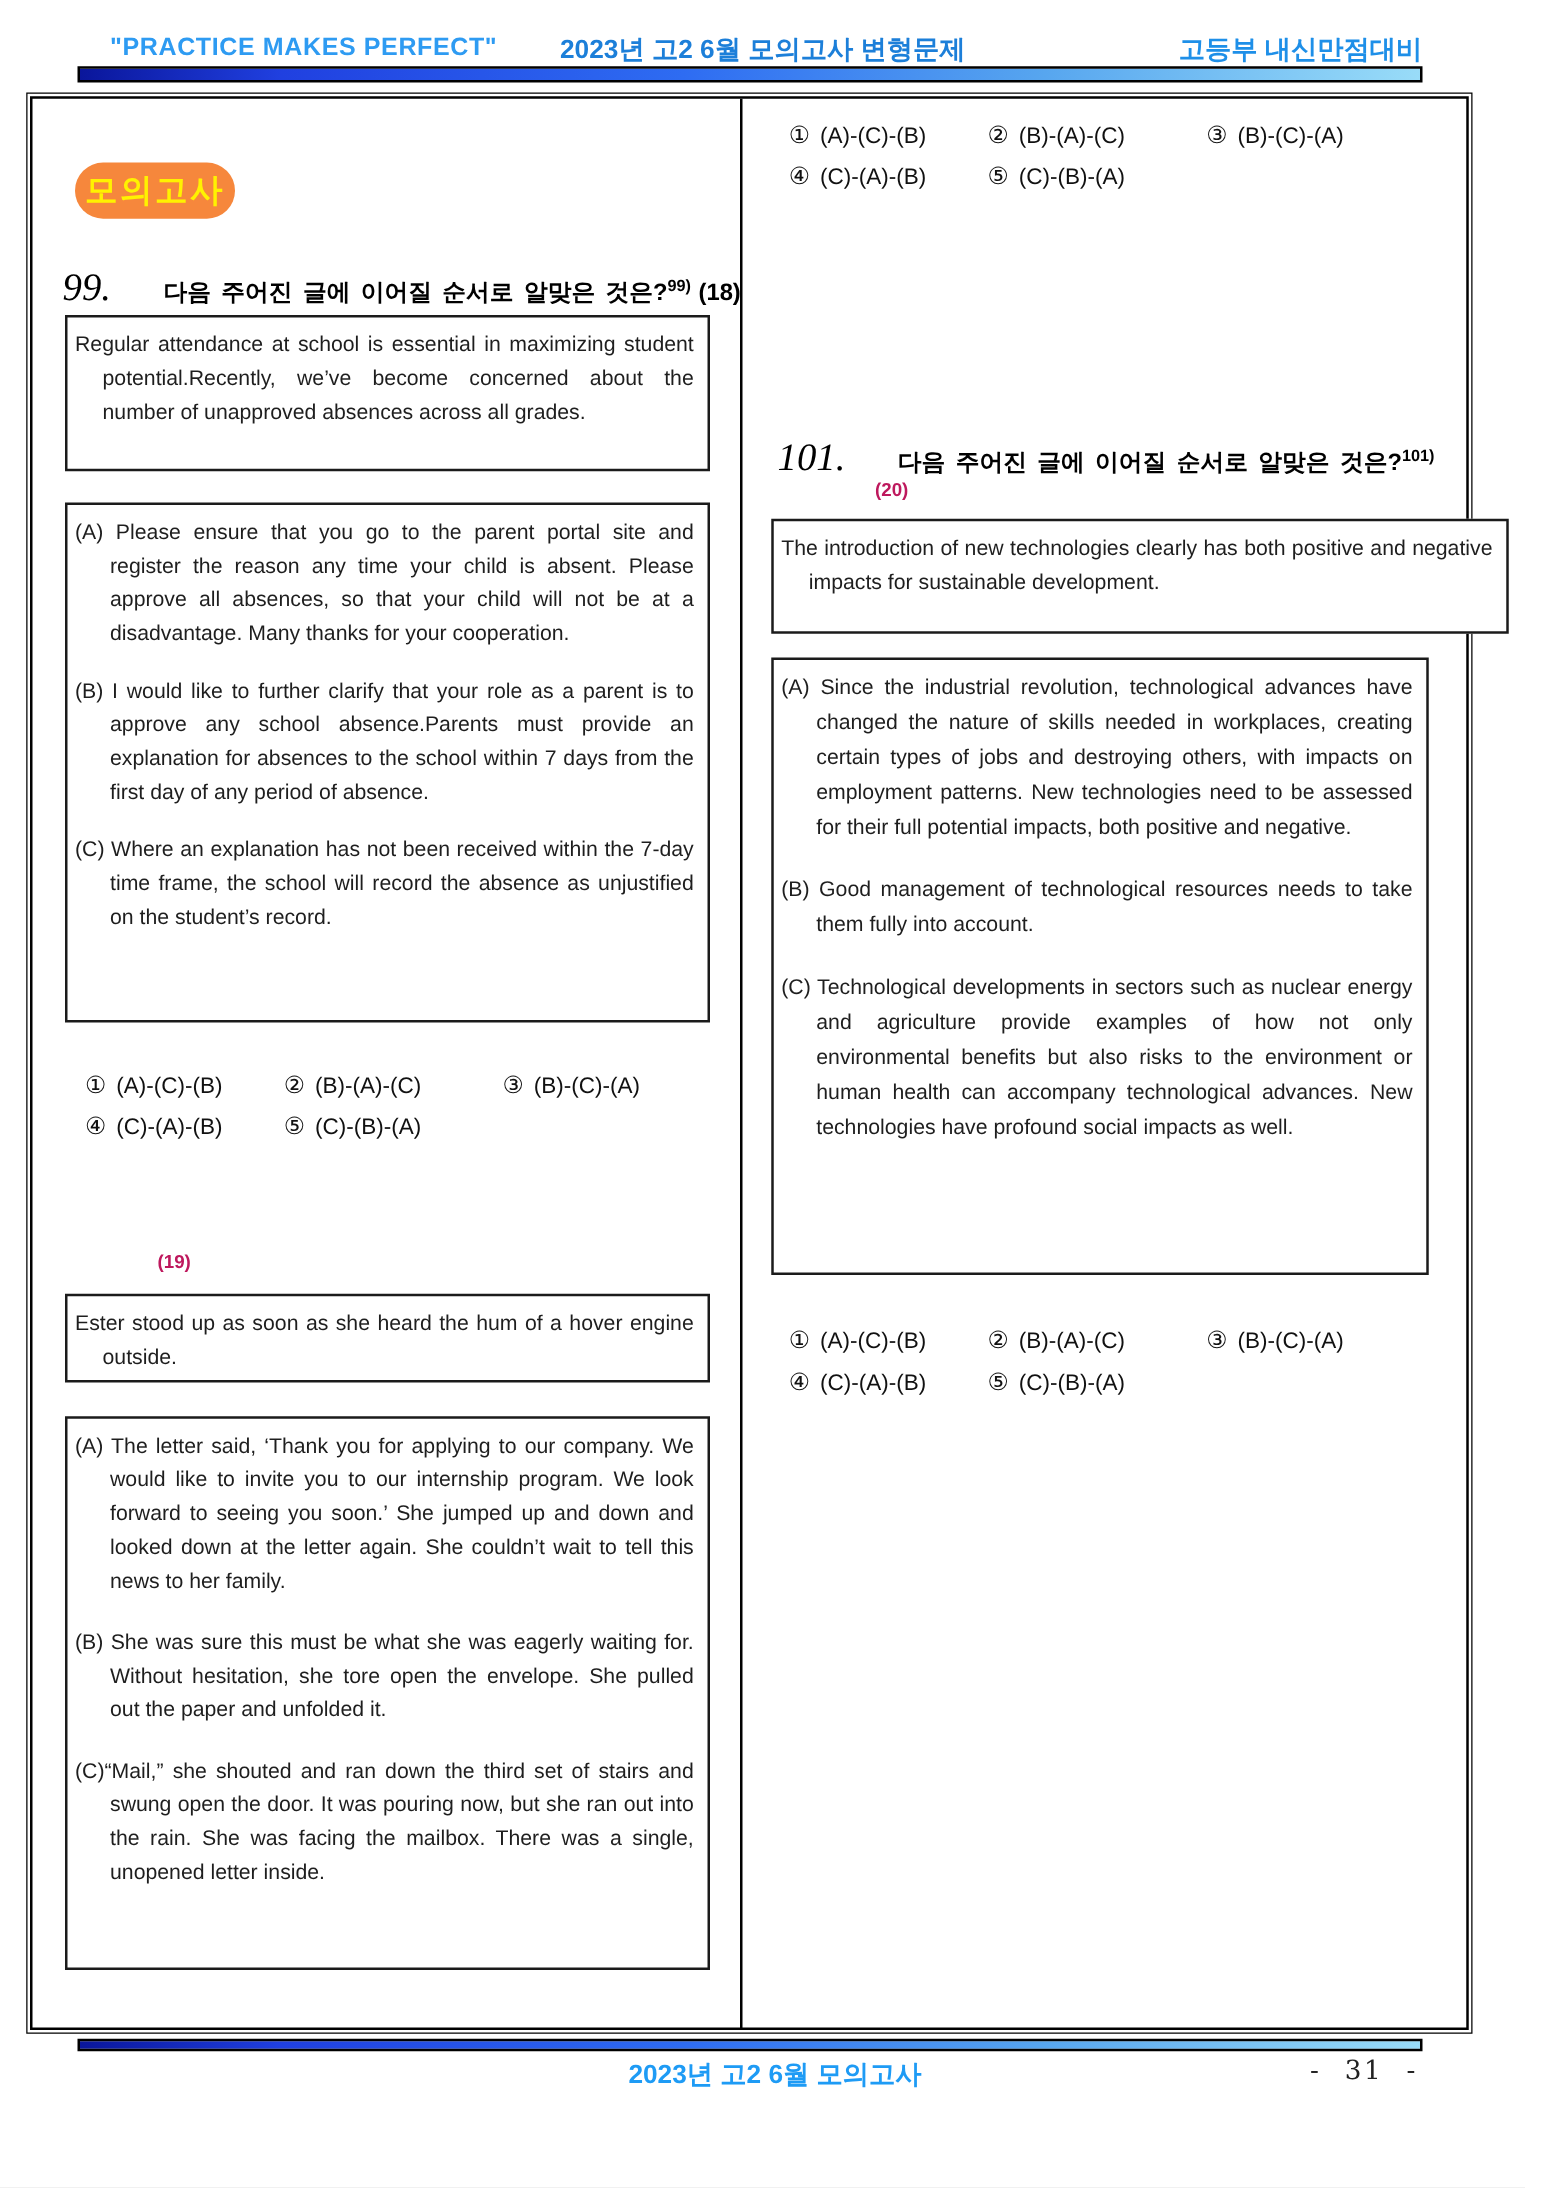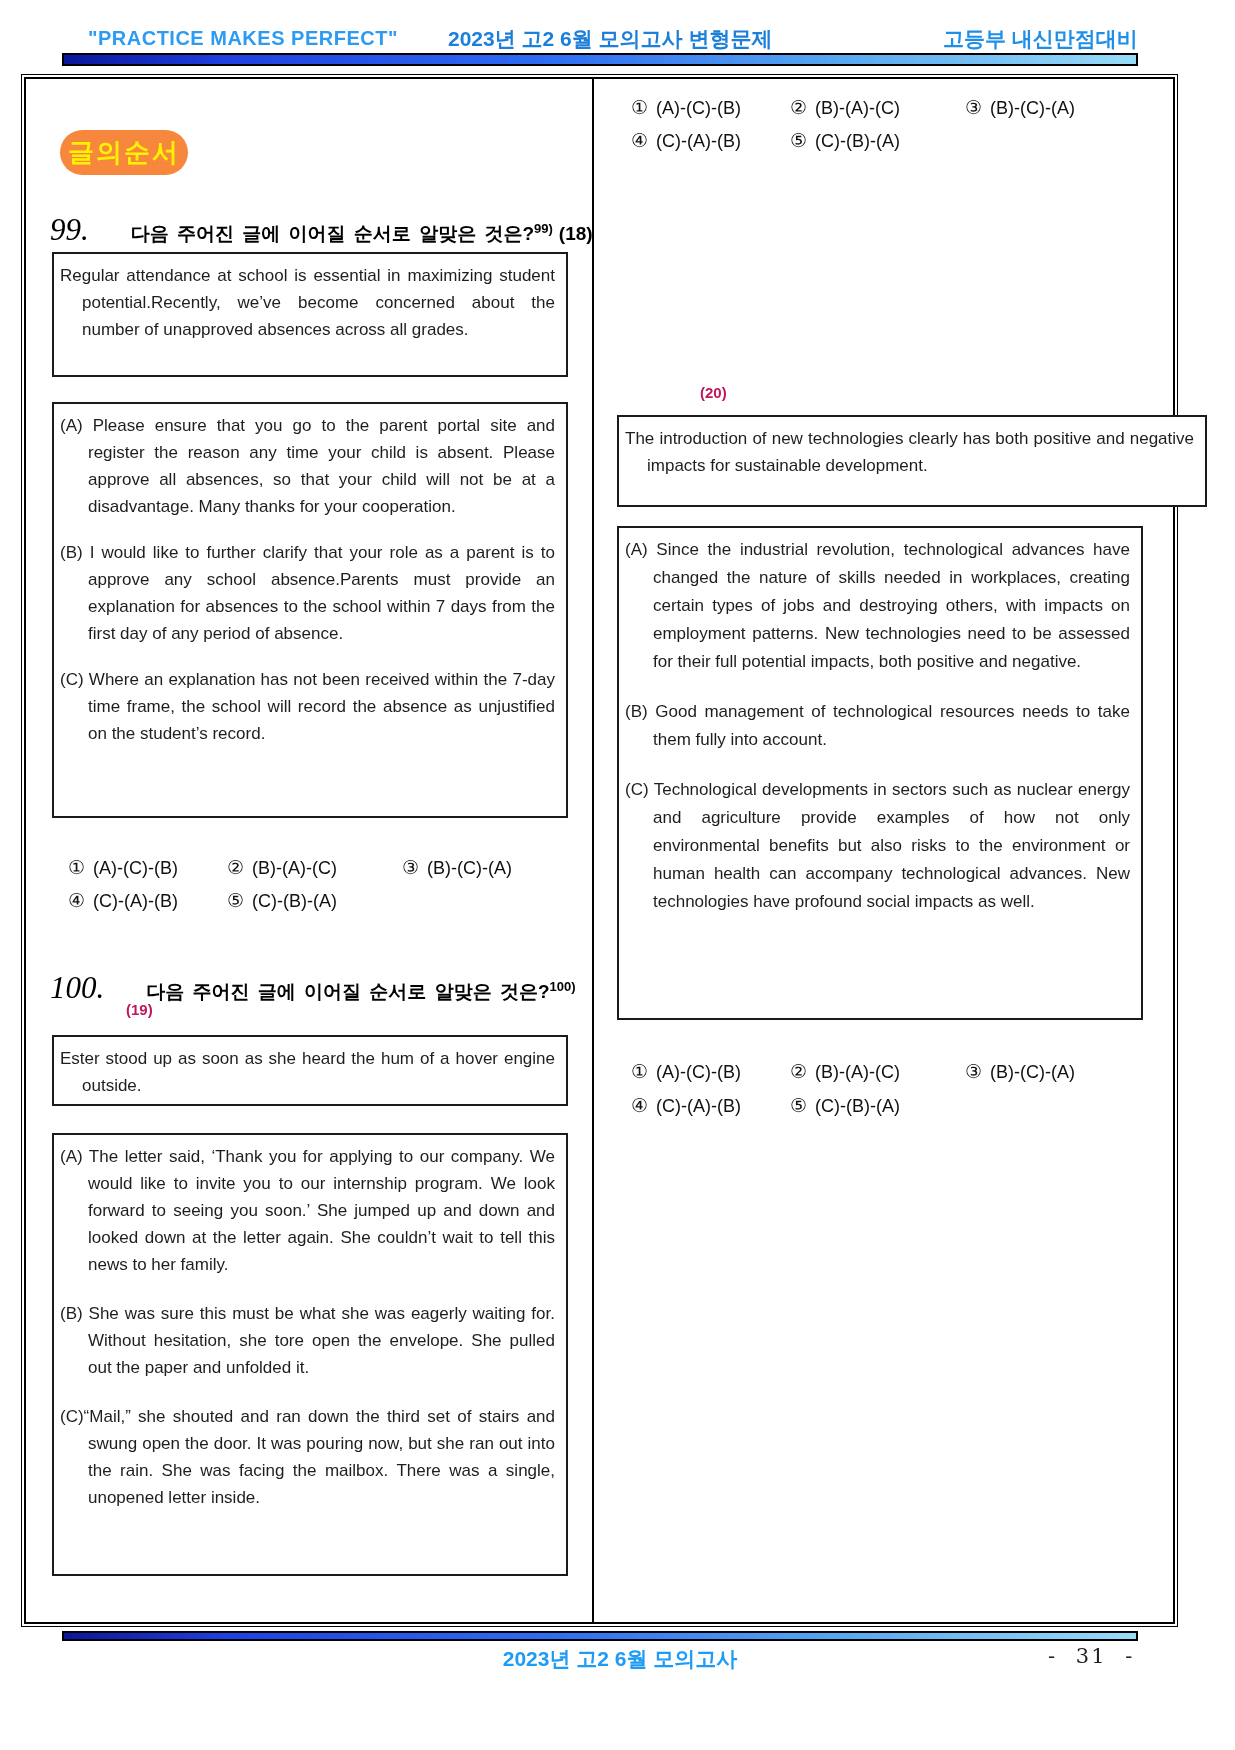--- a/index.html
+++ b/index.html
@@ -62,21 +62,21 @@
   <div class="hdr hdr-left">"PRACTICE MAKES PERFECT"</div>
   <div class="hdr hdr-center">2023년 고2 6월 모의고사 변형문제</div>
   <div class="hdr hdr-right">고등부 내신만점대비</div>
   <div class="grad-bar bar-top"></div>
 
   <div class="content-outer">
     <div class="content-inner"></div>
   </div>
   <div class="col-divider"></div>
 
-  <div class="badge">글의순서</div>
+  <div class="badge">모의고사</div>
 
   <div class="q-header" style="left:50px;top:212px;">
     <span class="q-num">99.</span><span class="q-title">다음 주어진 글에 이어질 순서로 알맞은 것은?</span><span class="q-foot">99)</span><span class="q-tag">(18)</span>
   </div>
 
   <div class="tbox" style="left:52px;top:252px;width:516px;height:125px;">
     <p class="given">Regular attendance at school is essential in maximizing student potential.Recently, we’ve become concerned about the number of unapproved absences across all grades.</p>
   </div>
 
   <div class="tbox" style="left:52px;top:402px;width:516px;height:416px;">
@@ -88,23 +88,20 @@
   <div class="opt-row" style="left:68px;top:856px;">
     <span class="opt ow1"><span class="m">①</span><span>(A)-(C)-(B)</span></span>
     <span class="opt ow2"><span class="m">②</span><span>(B)-(A)-(C)</span></span>
     <span class="opt"><span class="m">③</span><span>(B)-(C)-(A)</span></span>
   </div>
   <div class="opt-row" style="left:68px;top:889px;">
     <span class="opt ow1"><span class="m">④</span><span>(C)-(A)-(B)</span></span>
     <span class="opt"><span class="m">⑤</span><span>(C)-(B)-(A)</span></span>
   </div>
 
-  <div class="q-header" style="left:50px;top:970px;">
-    <span class="q-num">100.</span><span class="q-title">다음 주어진 글에 이어질 순서로 알맞은 것은?</span><span class="q-foot">100)</span>
-  </div>
   <div class="q-tag2" style="left:126px;top:1001px;">(19)</div>
 
   <div class="tbox" style="left:52px;top:1035px;width:516px;height:71px;">
     <p class="given">Ester stood up as soon as she heard the hum of a hover engine outside.</p>
   </div>
 
   <div class="tbox gap22" style="left:52px;top:1133px;width:516px;height:443px;">
     <p class="hang">(A) The letter said, ‘Thank you for applying to our company. We would like to invite you to our internship program. We look forward to seeing you soon.’ She jumped up and down and looked down at the letter again. She couldn’t wait to tell this news to her family.</p>
     <p class="hang">(B) She was sure this must be what she was eagerly waiting for. Without hesitation, she tore open the envelope. She pulled out the paper and unfolded it.</p>
     <p class="hang">(C)“Mail,” she shouted and ran down the third set of stairs and swung open the door. It was pouring now, but she ran out into the rain. She was facing the mailbox. There was a single, unopened letter inside.</p>
@@ -113,20 +110,23 @@
   <div class="opt-row" style="left:631px;top:96px;">
     <span class="opt ow1"><span class="m">①</span><span>(A)-(C)-(B)</span></span>
     <span class="opt ow2"><span class="m">②</span><span>(B)-(A)-(C)</span></span>
     <span class="opt"><span class="m">③</span><span>(B)-(C)-(A)</span></span>
   </div>
   <div class="opt-row" style="left:631px;top:129px;">
     <span class="opt ow1"><span class="m">④</span><span>(C)-(A)-(B)</span></span>
     <span class="opt"><span class="m">⑤</span><span>(C)-(B)-(A)</span></span>
   </div>
 
+  <div class="q-header" style="left:622px;top:348px;">
+    <span class="q-num">101.</span><span class="q-title">다음 주어진 글에 이어질 순서로 알맞은 것은?</span><span class="q-foot">101)</span>
+  </div>
   <div class="q-tag2" style="left:700px;top:384px;">(20)</div>
 
   <div class="tbox" style="left:617px;top:415px;width:590px;height:92px;">
     <p class="given">The introduction of new technologies clearly has both positive and negative impacts for sustainable development.</p>
   </div>
 
   <div class="tbox gap22 lh28" style="left:617px;top:526px;width:526px;height:494px;">
     <p class="hang">(A) Since the industrial revolution, technological advances have changed the nature of skills needed in workplaces, creating certain types of jobs and destroying others, with impacts on employment patterns. New technologies need to be assessed for their full potential impacts, both positive and negative.</p>
     <p class="hang">(B) Good management of technological resources needs to take them fully into account.</p>
     <p class="hang">(C) Technological developments in sectors such as nuclear energy and agriculture provide examples of how not only environmental benefits but also risks to the environment or human health can accompany technological advances. New technologies have profound social impacts as well.</p>

